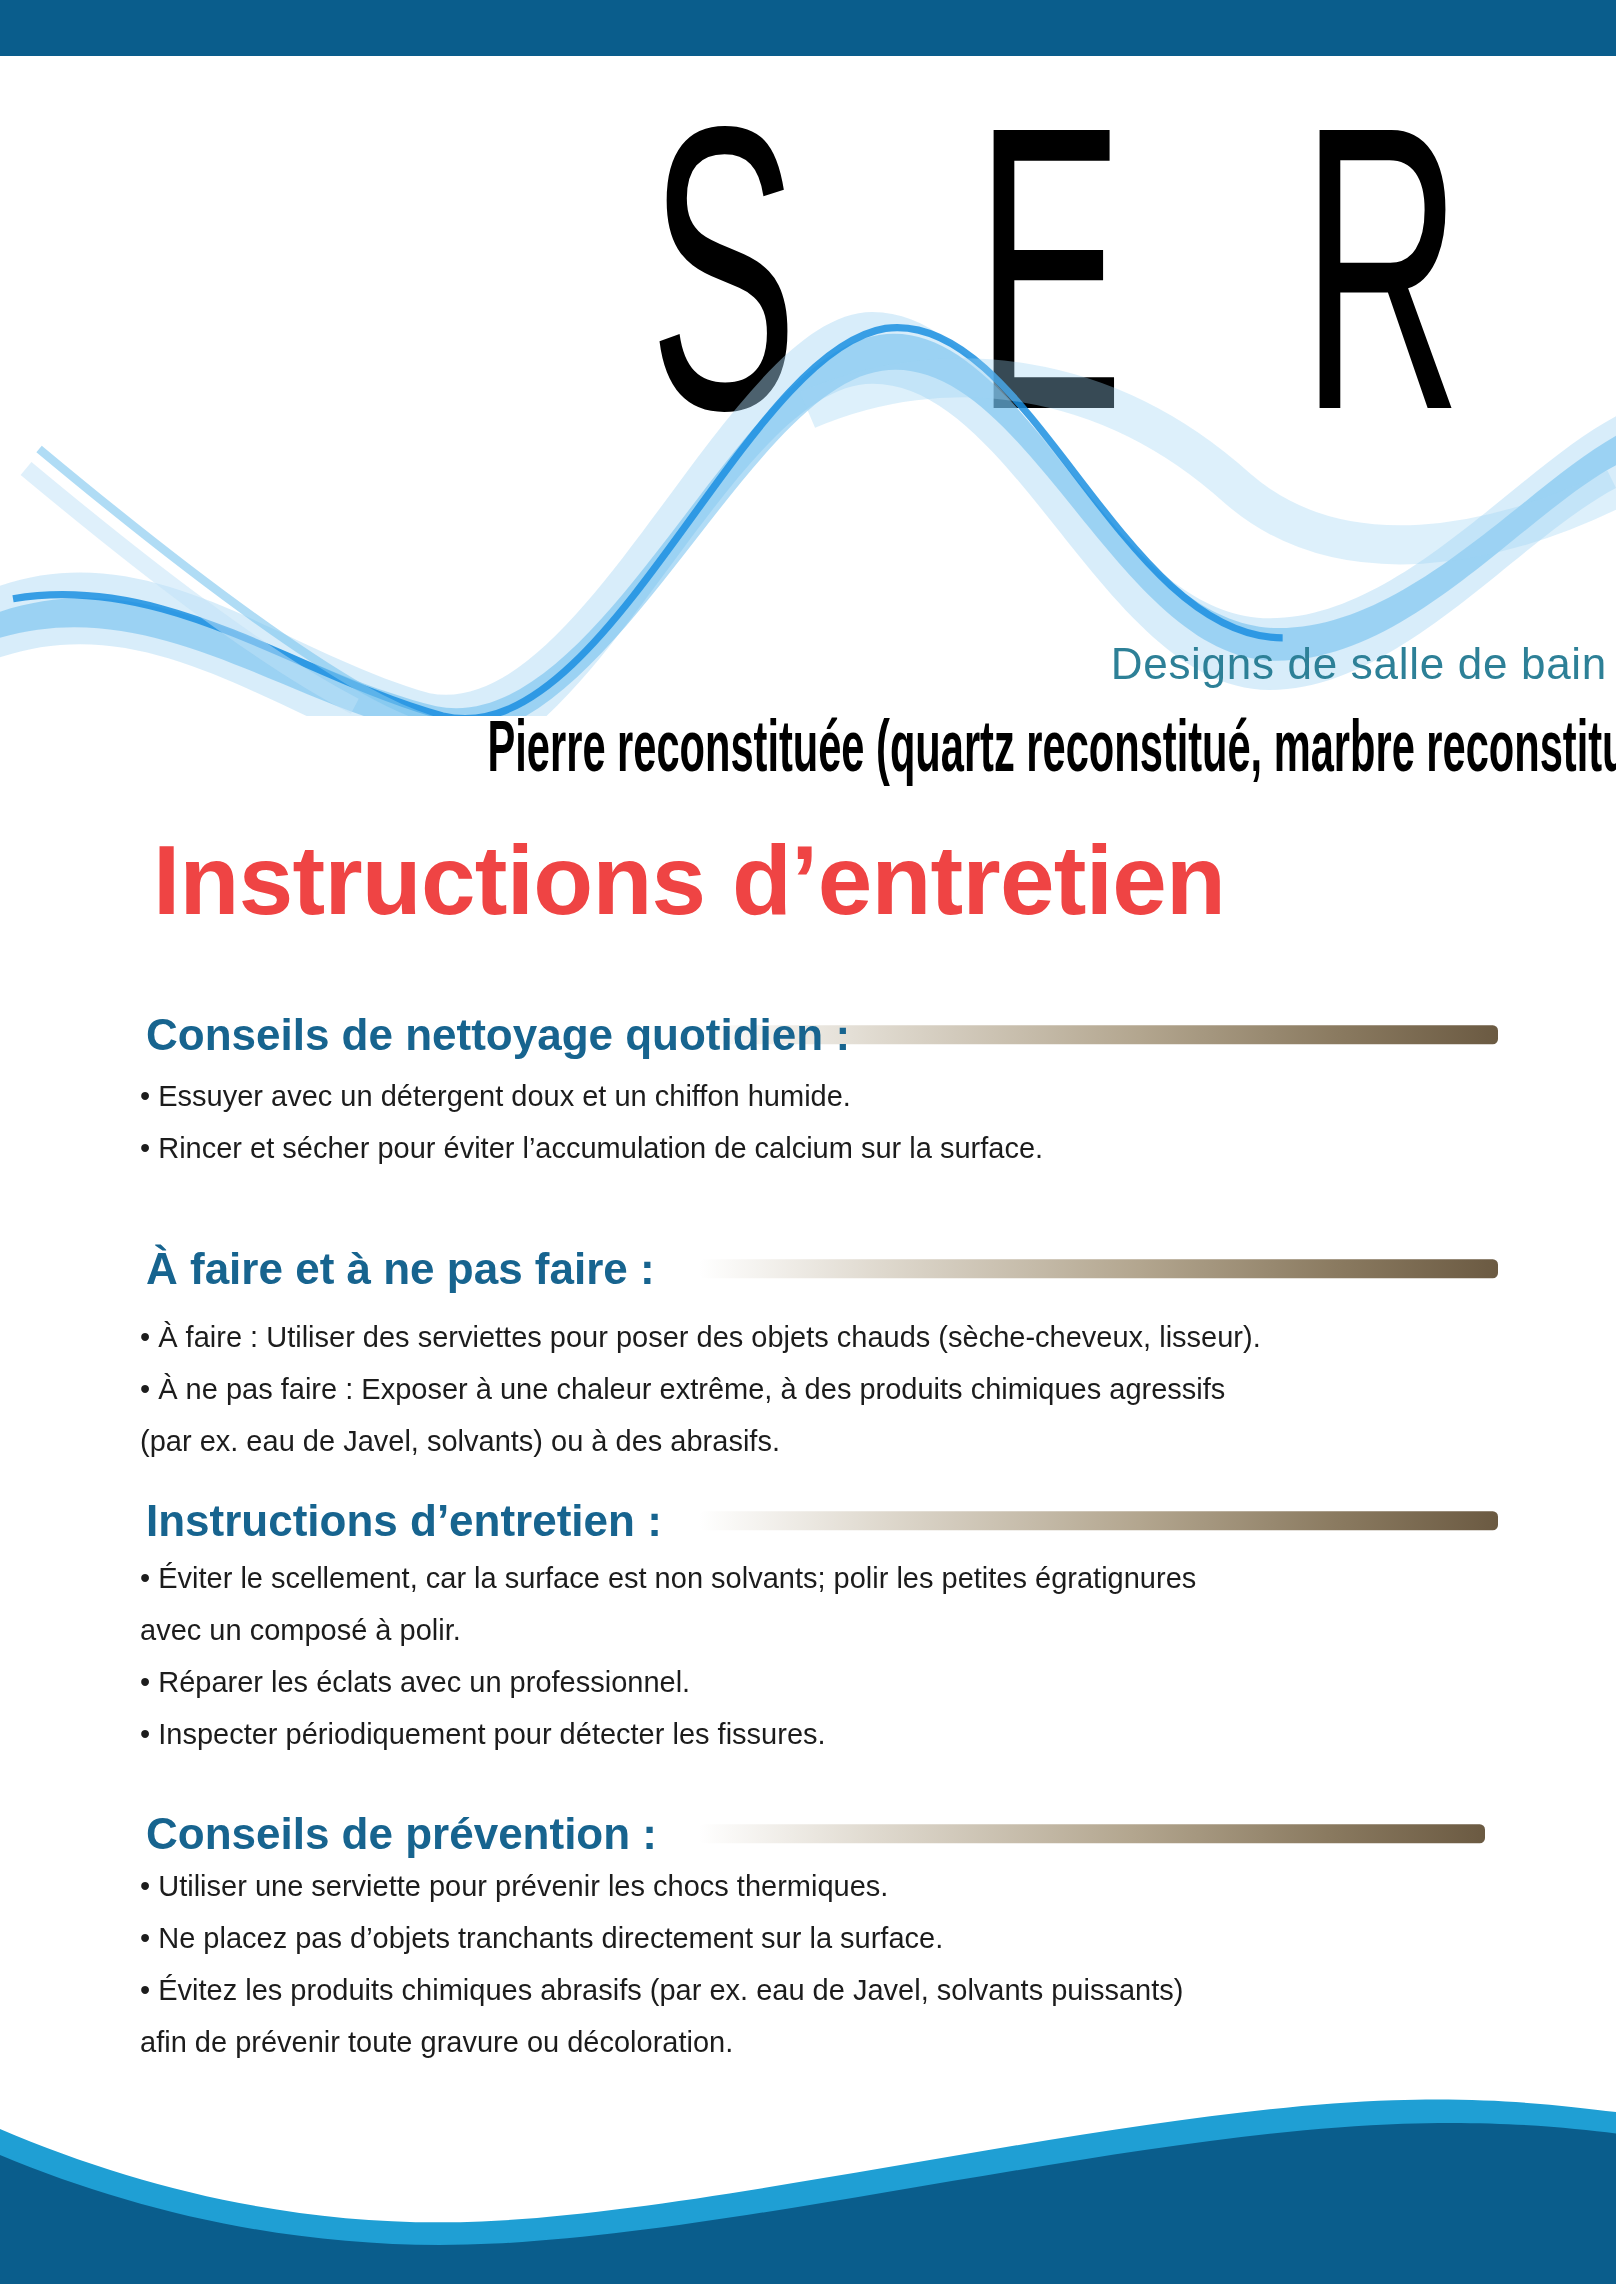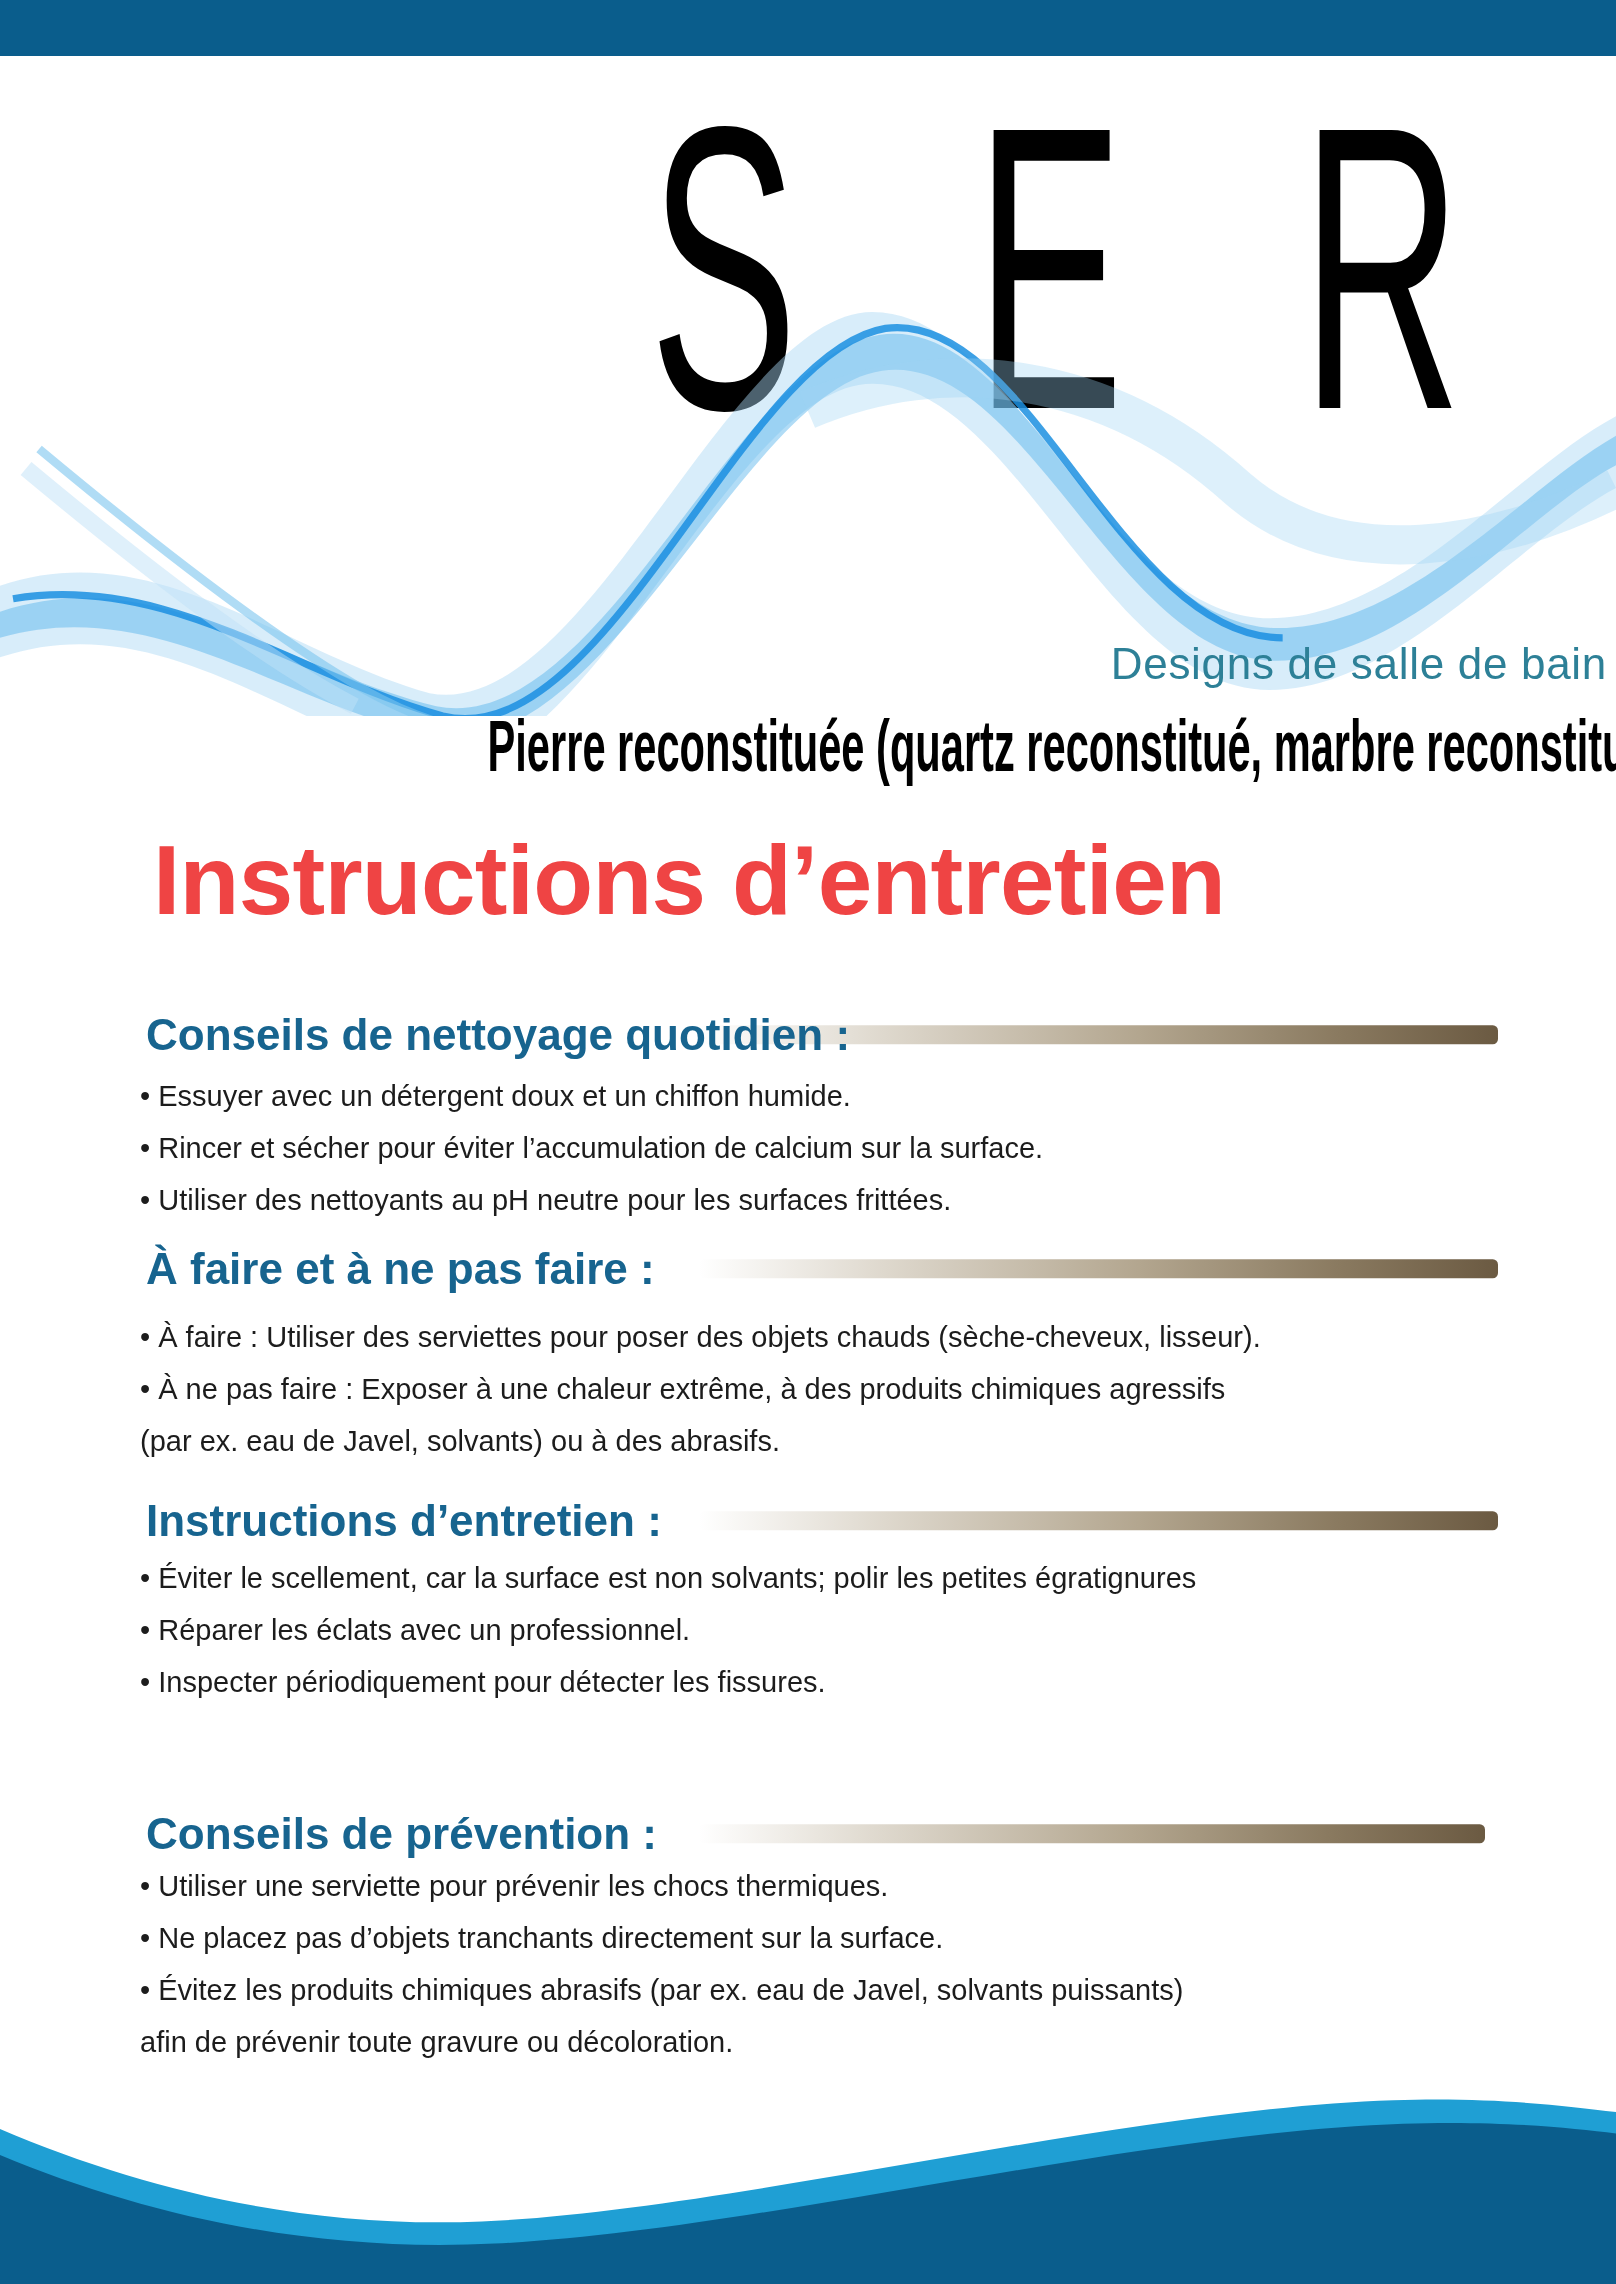--- a/index.html
+++ b/index.html
@@ -83,39 +83,39 @@
 
   <h1 class="title">Instructions d’entretien</h1>
 
   <div class="sec-head h1row">
     <span class="bar"></span>
     <span class="htext">Conseils de nettoyage quotidien :</span>
   </div>
   <div class="sec-body b1">
     <div class="line">• Essuyer avec un détergent doux et un chiffon humide.</div>
     <div class="line">• Rincer et sécher pour éviter l’accumulation de calcium sur la surface.</div>
-    <div class="line">• Utiliser des nettoyants au pH neutre pour les surfaces frittées.</div>
   </div>
 
   <div class="sec-head h2row">
     <span class="bar"></span>
     <span class="htext">À faire et à ne pas faire :</span>
   </div>
   <div class="sec-body b2">
     <div class="line">• À faire : Utiliser des serviettes pour poser des objets chauds (sèche-cheveux, lisseur).</div>
     <div class="line">• À ne pas faire : Exposer à une chaleur extrême, à des produits chimiques agressifs</div>
     <div class="line">(par ex. eau de Javel, solvants) ou à des abrasifs.</div>
   </div>
 
   <div class="sec-head h3row">
     <span class="bar"></span>
     <span class="htext">Instructions d’entretien :</span>
   </div>
   <div class="sec-body b3">
     <div class="line">• Éviter le scellement, car la surface est non solvants; polir les petites égratignures</div>
+    <div class="line">avec un composé à polir.</div>
     <div class="line">• Réparer les éclats avec un professionnel.</div>
     <div class="line">• Inspecter périodiquement pour détecter les fissures.</div>
   </div>
 
   <div class="sec-head h4row">
     <span class="bar"></span>
     <span class="htext">Conseils de prévention :</span>
   </div>
   <div class="sec-body b4">
     <div class="line">• Utiliser une serviette pour prévenir les chocs thermiques.</div>

